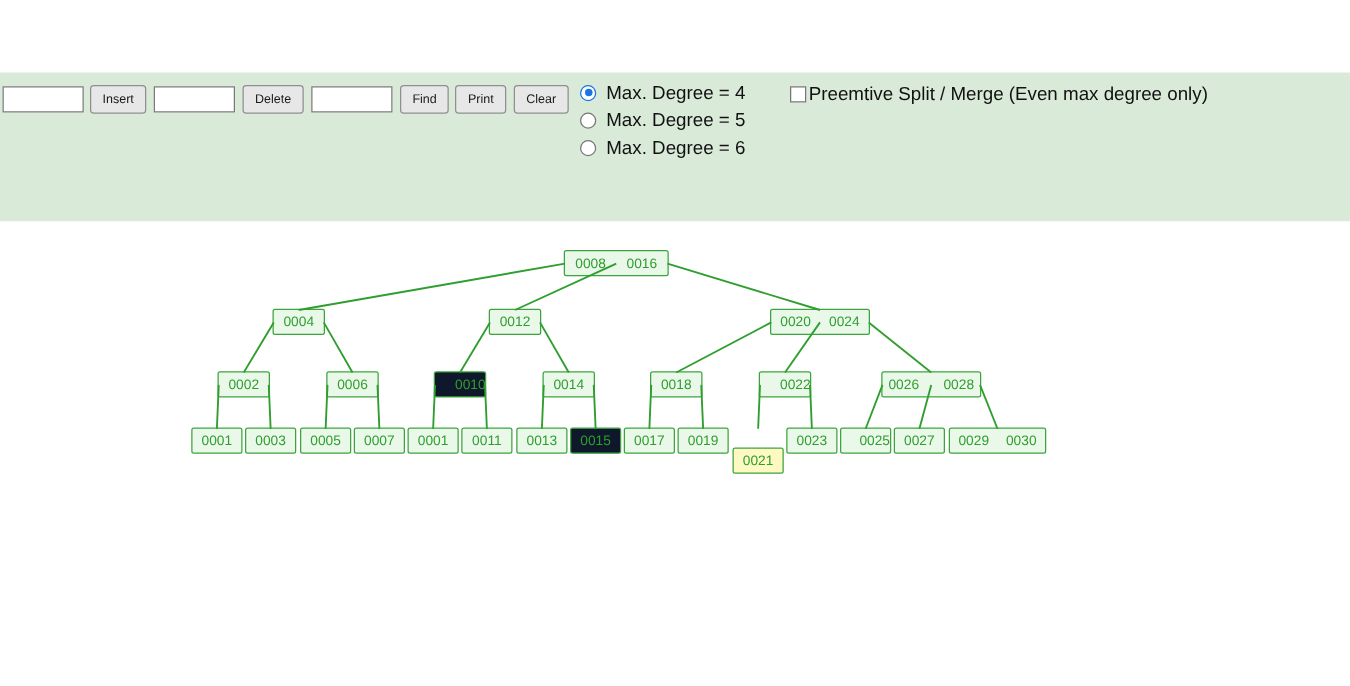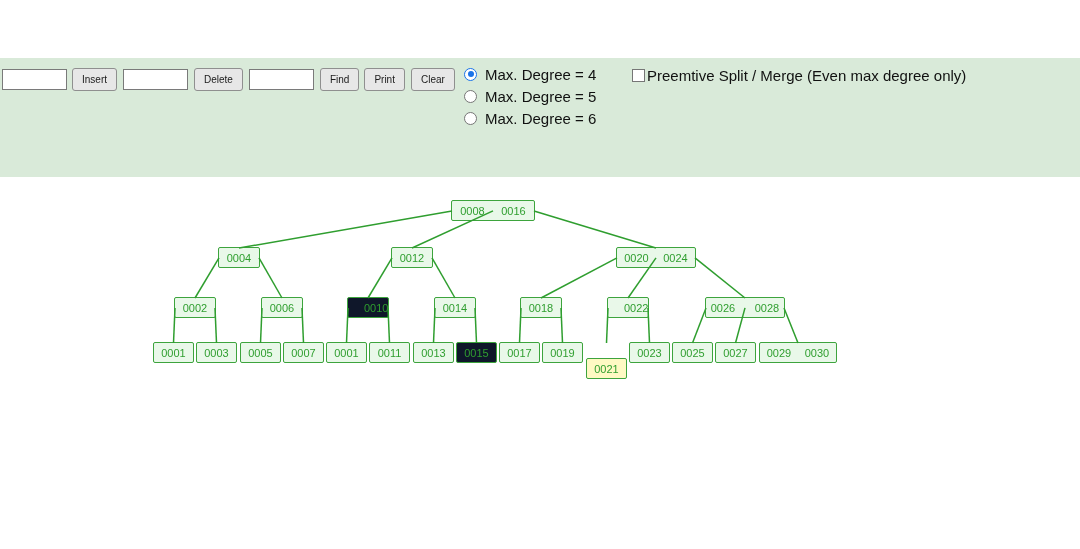--- a/index.html
+++ b/index.html
@@ -175,21 +175,21 @@
       <div class="tree-node" style="left: 542px; top: 342px; width: 41px; height: 21px; background: rgb(233, 248, 233); border-color: rgb(61, 164, 61);">
         <span class="tree-key" style="color: rgb(47, 158, 47);">0019</span>
       </div>
       <div class="tree-node" style="left: 586px; top: 358px; width: 41px; height: 21px; background: #fef9c3; border-color: rgb(61, 164, 61);">
         <span class="tree-key" style="color: rgb(47, 158, 47);">0021</span>
       </div>
       <div class="tree-node" style="left: 629px; top: 342px; width: 41px; height: 21px; background: rgb(233, 248, 233); border-color: rgb(61, 164, 61);">
         <span class="tree-key" style="color: rgb(47, 158, 47);">0023</span>
       </div>
       <div class="tree-node" style="left: 672px; top: 342px; width: 41px; height: 21px; background: rgb(233, 248, 233); border-color: rgb(61, 164, 61);">
-        <span class="tree-key" style="color: rgb(47, 158, 47);">0025</span>
+        <span class="tree-key" style="color: rgb(47, 158, 47); text-align: right;">0025</span>
       </div>
       <div class="tree-node" style="left: 715px; top: 342px; width: 41px; height: 21px; background: rgb(233, 248, 233); border-color: rgb(61, 164, 61); align-items: center;">
         <span class="tree-key" style="color: rgb(47, 158, 47);">0027</span>
       </div>
       <div class="tree-node" style="left: 759px; top: 342px; width: 78px; height: 21px; background: rgb(233, 248, 233); border-color: rgb(61, 164, 61);">
         <span class="tree-key" style="color: rgb(47, 158, 47);">0029</span>
         <span class="tree-key" style="color: rgb(47, 158, 47);">0030</span>
       </div>
     </div>
 

